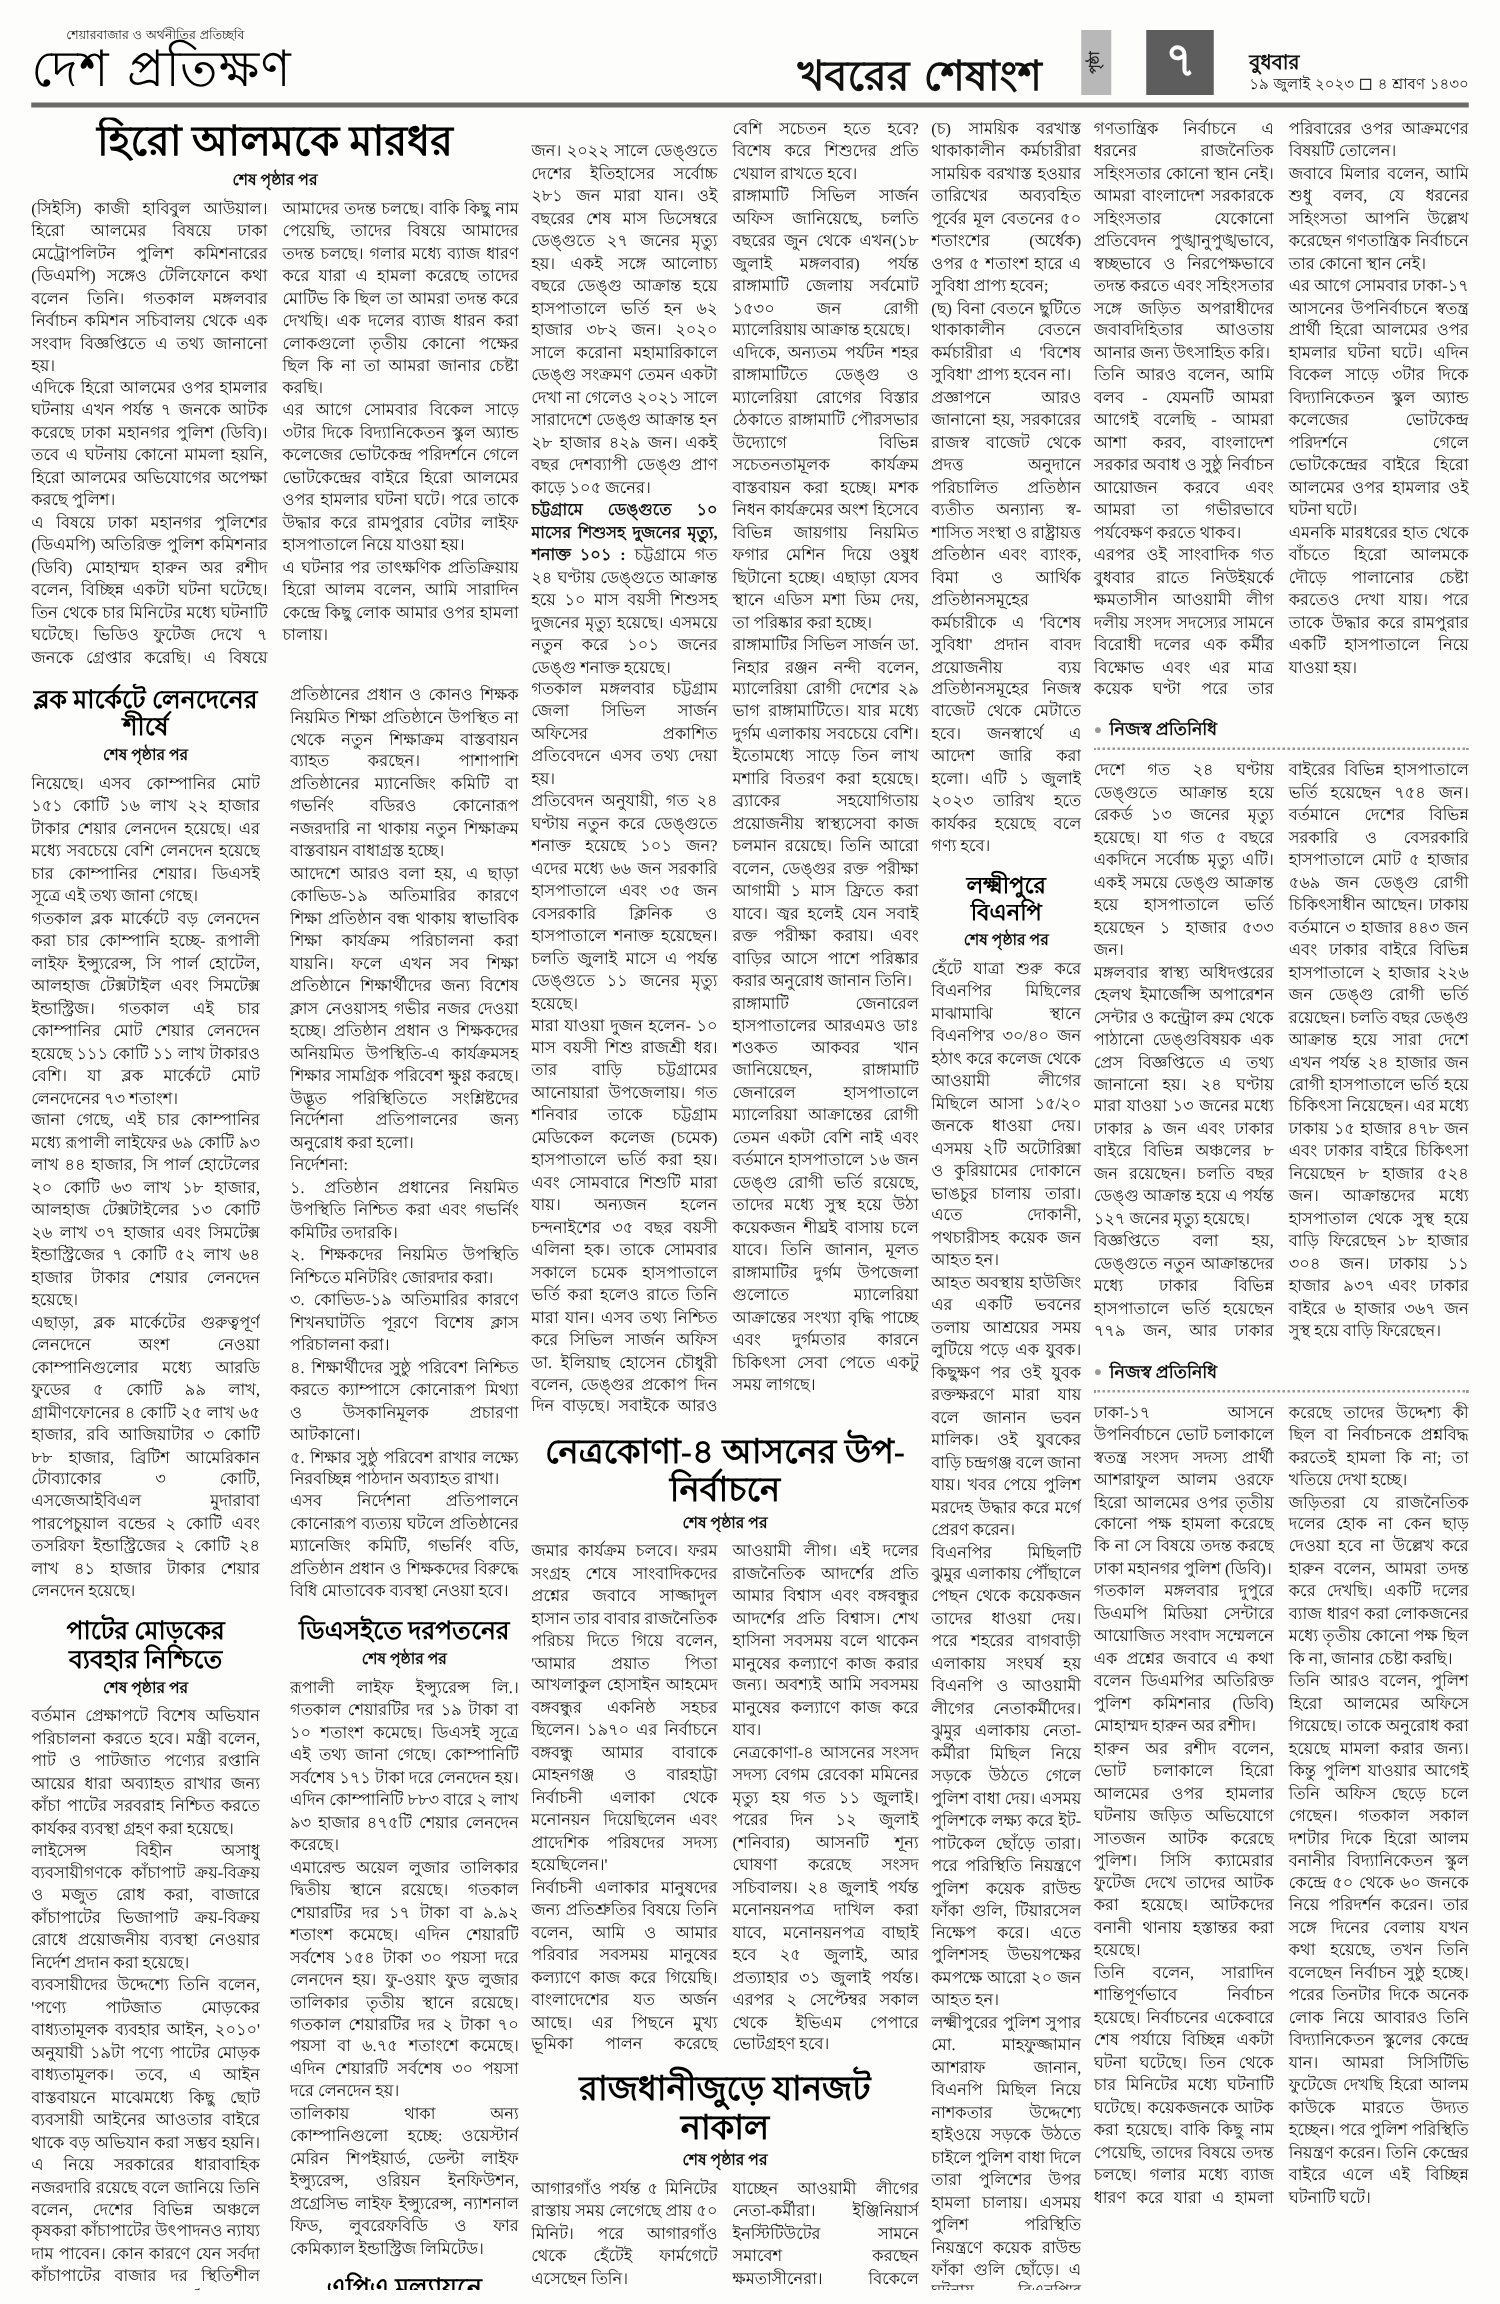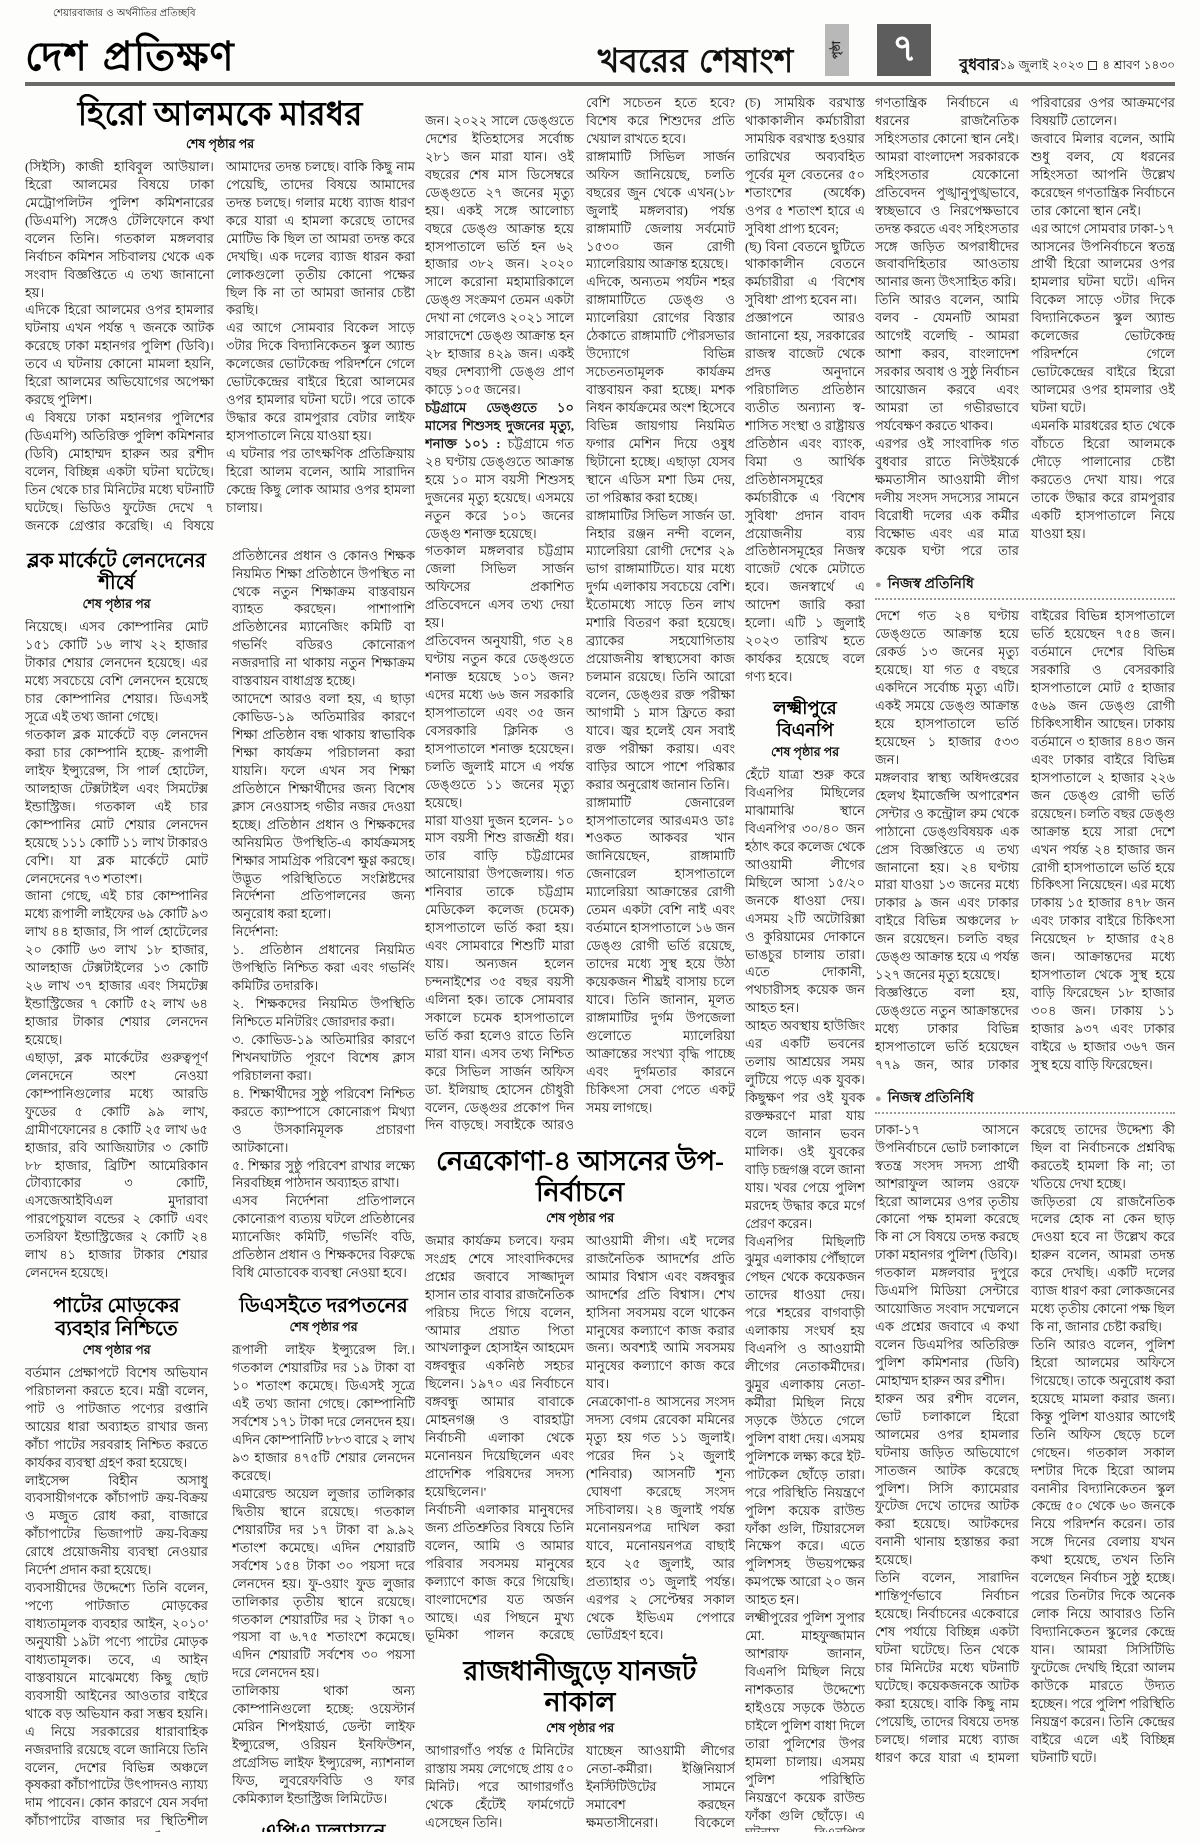--- a/index.html
+++ b/index.html
@@ -6,33 +6,33 @@
   body{
     width:1200px;height:1843px;overflow:hidden;background:#fdfdfb;color:#111;
     font-family:"DejaVu Sans","Liberation Sans",sans-serif;position:relative;
   }
   
   .header{
     height:86px;margin:0 25px;display:flex;align-items:flex-end;
     justify-content:space-between;border-bottom:4px solid #6a6a6a;padding-bottom:4px;box-sizing:border-box;
   }
   .masthead-wrap{display:flex;flex-direction:column;line-height:1;padding-bottom:2px;}
-  .tagline{font-size:10px;color:#222;margin-left:28px;margin-bottom:18px;}
-  .masthead{font-size:40px;font-weight:bold;letter-spacing:1px;color:#000;}
+  .tagline{font-size:10px;color:#222;margin-left:28px;margin-bottom:2px;}
+  .masthead{font-size:40px;font-weight:normal;letter-spacing:1px;color:#000;}
   .head-right{display:flex;align-items:flex-end;gap:28px;padding-bottom:2px;}
   .section-title{font-size:33px;font-weight:bold;line-height:.95;margin-right:4px;}
   .page-label-box{
     width:24px;height:52px;background:#b8b8b8;color:#222;display:flex;align-items:center;justify-content:center;
     writing-mode:vertical-rl;transform:rotate(180deg);font-size:11px;font-weight:bold;
   }
   .page-number-box{
     width:54px;height:52px;background:#5d5d5d;color:#fff;display:flex;align-items:center;justify-content:center;
     font-size:38px;font-weight:bold;
   }
-  .date-wrap{display:flex;flex-direction:row;justify-content:flex-end;line-height:1.25;border-bottom:none;padding-bottom:1px;margin-top:47px;}
+  .date-wrap{display:flex;flex-direction:column;justify-content:flex-end;line-height:1.25;border-bottom:none;padding-bottom:1px;margin-top:47px;}
   .weekday{font-size:16px;font-weight:bold;}
   .dateline{font-size:12px;display:flex;align-items:center;gap:5px;}
   .date-sq{width:7px;height:7px;border:1px solid #333;display:inline-block;}
   
   .page-grid{
     margin:8px 25px 0;display:grid;grid-template-columns:190px 190px 310px 120px 300px;
     gap:10px;height:1738px;overflow:hidden;
   }
   .track{overflow:hidden;min-width:0;font-family:Liberation Serif, serif;}
   .track-12{grid-column:1 / 3;display:flex;flex-direction:column;}

